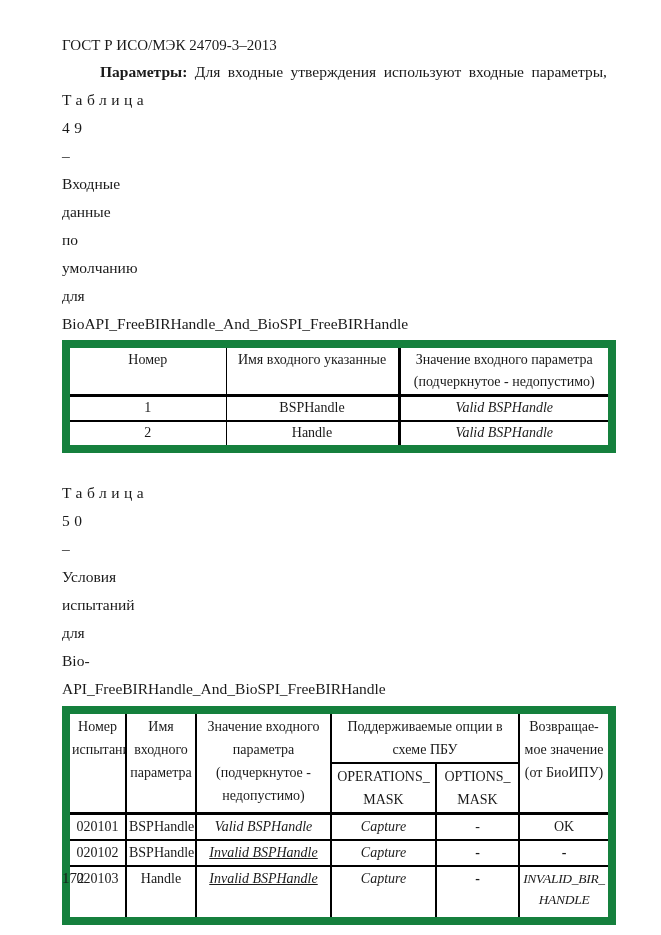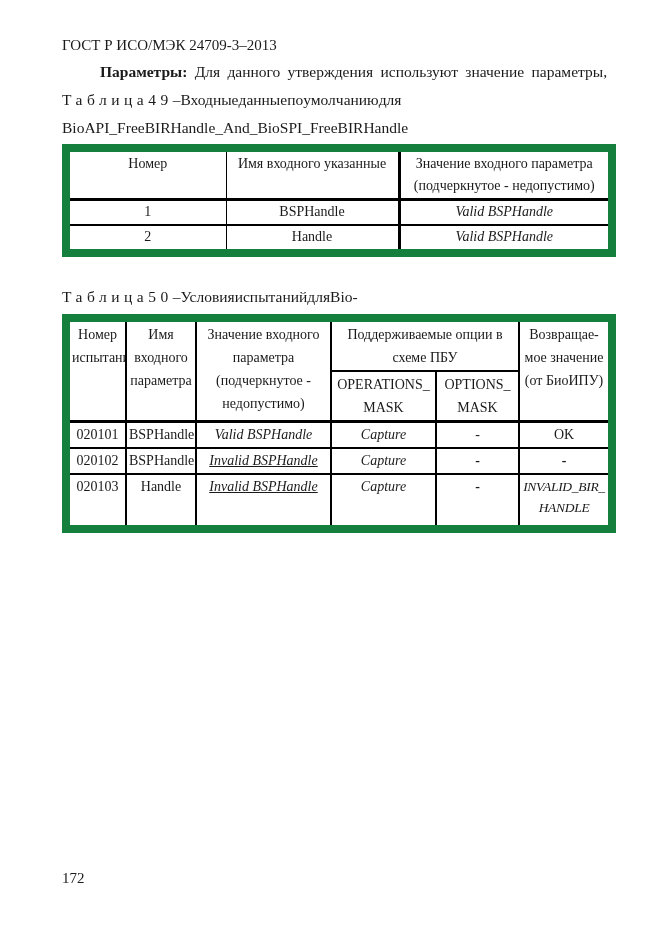--- a/index.html
+++ b/index.html
@@ -29,24 +29,25 @@
     font-size: 15.5px;
     line-height: 28px;
   }
   .para-first {
     text-align: justify;
     text-align-last: justify;
     padding-left: 38px;
   }
   .caption-line {
     display: flex;
-    justify-content: flex-start;
+    justify-content: center;
     font-size: 15.5px;
     line-height: 28px;
     width: 545px;
+    flex-direction: column;
   }
   .caption-line .spread {
     letter-spacing: 4.5px;
   }
   .caption-cont {
     font-size: 15.5px;
     line-height: 28px;
   }
   table {
     border-collapse: collapse;
@@ -86,21 +87,21 @@
   }
 </style>
 </head>
 <body>
 
 <div class="page">
   <div class="content">
 
     <div class="doc-code">ГОСТ Р ИСО/МЭК 24709-3–2013</div>
 
-    <div class="para-line para-first"><b>Параметры:</b> <span>Для данного утверждения используют значение параметры,</span></div>
+    <div class="para-line para-first"><b>Параметры:</b> <span>Для входные утверждения используют входные параметры,</span></div>
 
     <div class="caption-line">
       <span class="spread">Таблица</span>
       <span class="spread">49</span>
       <span>–</span>
       <span>Входные</span>
       <span>данные</span>
       <span>по</span>
       <span>умолчанию</span>
       <span>для</span>
@@ -141,20 +142,21 @@
 
     <div class="caption-line">
       <span class="spread">Таблица</span>
       <span class="spread">50</span>
       <span>–</span>
       <span>Условия</span>
       <span>испытаний</span>
       <span>для</span>
       <span>Bio-</span>
     </div>
+    <div class="caption-cont">API_FreeBIRHandle_And_BioSPI_FreeBIRHandle</div>
 
     <table id="t50">
       <colgroup>
           <col style="width:60px">
           <col style="width:70px">
           <col style="width:135px">
           <col style="width:105px">
           <col style="width:83px">
           <col style="width:93px">
         </colgroup>

